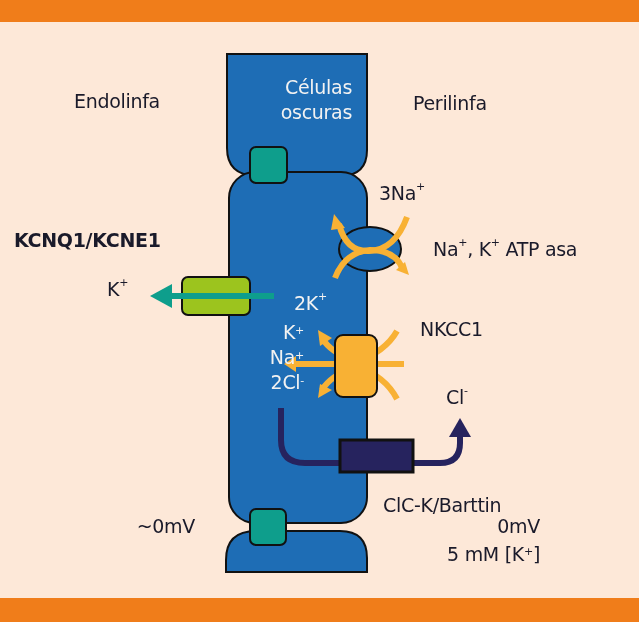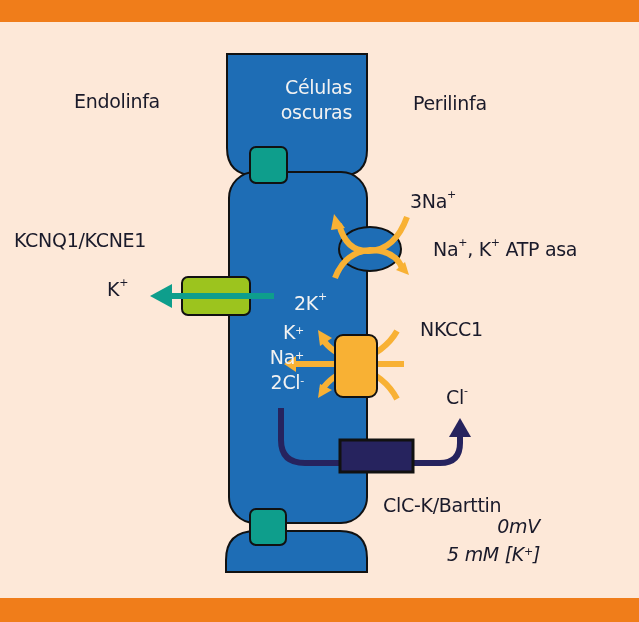--- a/index.html
+++ b/index.html
@@ -66,26 +66,26 @@
 </svg>
 
 <div class="lbl" style="left:33px; top:90px;margin-left:41px;">Endolinfa</div>
 <div class="lbl" style="left:413px; top:92px;">Perilinfa</div>
 
 <div class="lbl white center" style="left:240px; top:75px; width:112px; line-height:25px; font-size:19px;">
   <div>Células</div>
   <div>oscuras</div>
 </div>
 
-<div class="lbl" style="left:14px; top:229px;">KCNQ1/KCNE1</div>
+<div class="lbl" style="left:14px; top:229px;font-weight:bold;">KCNQ1/KCNE1</div>
 <div class="lbl" style="left:107px; top:278px;">
   <span>K</span><sup>+</sup>
 </div>
 
-<div class="lbl" style="left:410px; top:182px;margin-top:8px;">
+<div class="lbl" style="left:379px; top:182px;">
   <span>3Na</span><sup>+</sup>
 </div>
 <div class="lbl white" style="left:294px; top:279px;margin-top:13px;">
   <span>2K</span><sup>+</sup>
 </div>
 <div class="lbl" style="left:433px; top:238px;">
   <span>Na</span><sup>+</sup><span>, </span><span>K</span><sup>+</sup><span> ATP asa</span>
 </div>
 
 <div class="lbl" style="left:420px; top:318px;">NKCC1</div>
@@ -94,17 +94,18 @@
   <div><span>Na</span><sup>+</sup></div>
   <div><span>2Cl</span><sup>-</sup></div>
 </div>
 
 <div class="lbl" style="left:446px; top:386px;">
   <span>Cl</span><sup>-</sup>
 </div>
 <div class="lbl" style="left:383px; top:478px;margin-top:16px;">ClC-K/Barttin</div>
 
 <div class="lbl center" style="left:20px; top:512px; width:175px; line-height:28px;">
+  <div>~0mV</div>
 </div>
-<div class="lbl center" style="left:400px; top:512px; width:140px; line-height:28px;font-style:italic;">
+<div class="lbl center" style="left:400px; top:512px; width:140px; line-height:28px;">
   <div>0mV</div>
   <div><span>5 mM [K</span><sup>+</sup><span>]</span></div>
 </div>
 
 </body></html>

